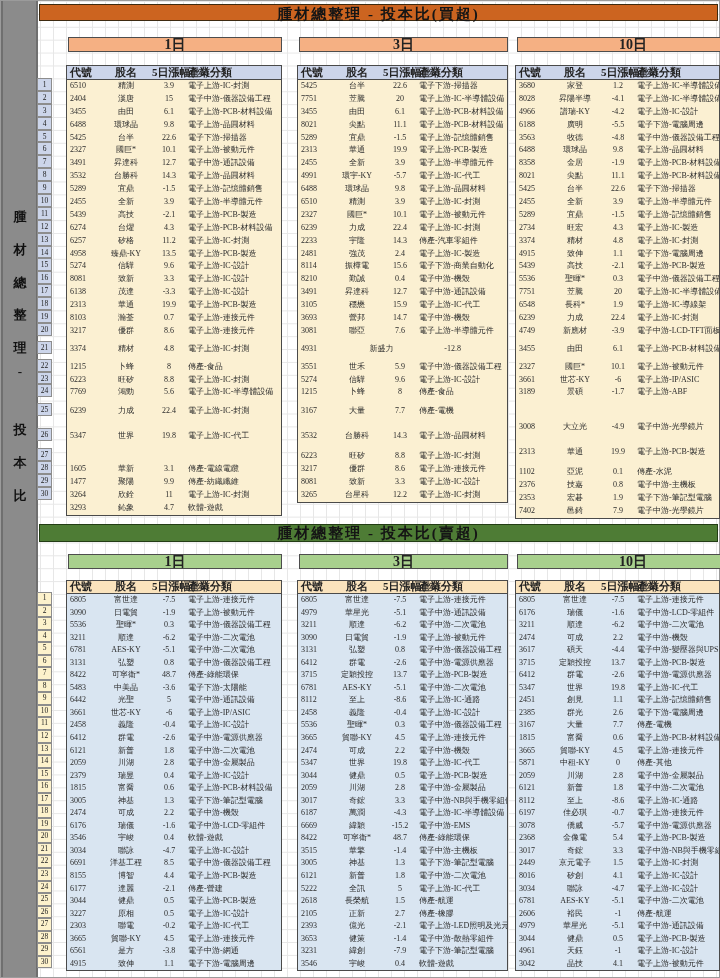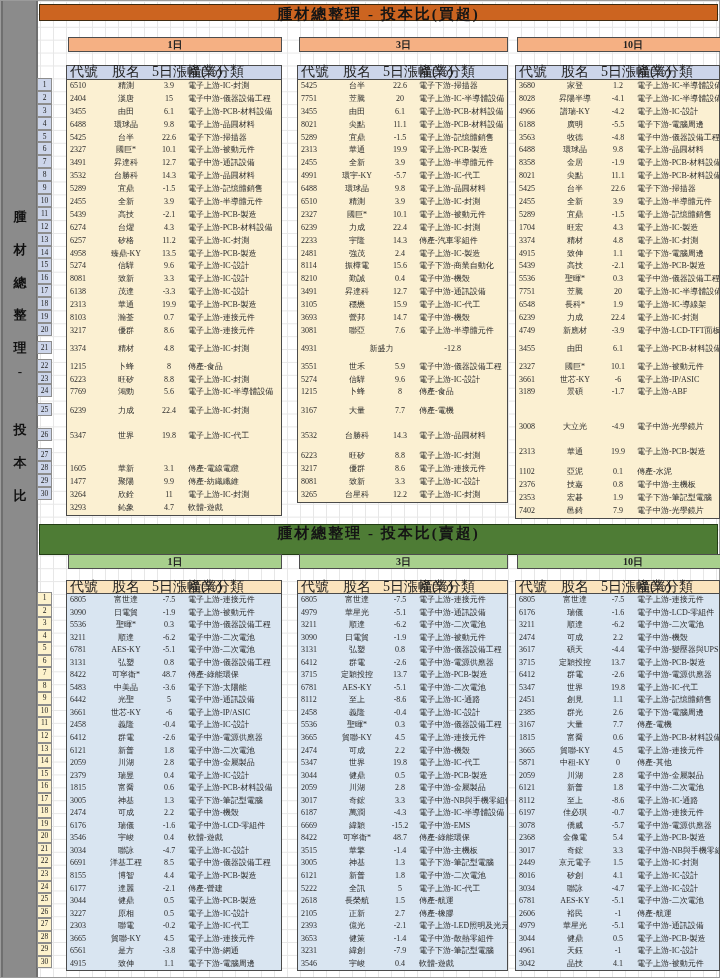--- a/index.html
+++ b/index.html
@@ -10,40 +10,40 @@
   
   .sidebar{position:absolute;left:0;top:0;width:33px;height:976px;background:var(--sidebar,#8b8b8b);
     border-right:2px solid #6f6f6f;border-left:2px solid #6f6f6f;}
   .vtext{position:absolute;top:198px;left:50%;transform:translateX(-50%);
     writing-mode:vertical-rl;text-orientation:upright;font-size:13px;font-weight:bold;
     letter-spacing:33px;color:#111;white-space:nowrap;}
   
   .stitle{position:absolute;left:38px;width:679px;text-align:center;font-weight:bold;
     font-size:15px;color:#151515;border:1px solid #3d2a10;letter-spacing:2px;box-sizing:border-box;}
   .stitle.buy{top:3px;height:17px;line-height:19px;background:var(--buy-header,#cc6420);}
-  .stitle.sell{top:523px;height:31px;line-height:17px;background:var(--sell-header,#4e7c35);border-color:#233d15;}
+  .stitle.sell{top:523px;height:18px;line-height:17px;background:var(--sell-header,#4e7c35);border-color:#233d15;}
   
   .pbar{position:absolute;height:15px;line-height:14px;text-align:center;font-weight:bold;
-    font-size:10px;color:#222;border:1px solid #4d4d4d;box-sizing:border-box;}
+    font-size:14px;color:#222;border:1px solid #4d4d4d;box-sizing:border-box;}
   .buy-p{top:36px;background:var(--buy-period,#f5b083);}
   .sell-p{top:553px;background:var(--sell-period,#a8d08d);}
   .p1{left:67px;width:214px;}
   .p2{left:298px;width:209px;}
   .p3{left:516px;width:232px;}
   
   .tbl{position:absolute;border:1px solid #4a4a4a;box-sizing:border-box;}
   .tbl.buy{top:64px;background:var(--buy-body,#fbf0d2);}
   .tbl.sell{top:579px;background:var(--sell-body,#d9e5f1);}
   .t1{left:65px;width:216px;}
   .t2{left:296px;width:211px;}
   .t3{left:514px;width:205px;}
   .thead{display:flex;border-bottom:1px solid #4a4a4a;}
   .buy .thead{height:13px;line-height:12px;background:var(--buy-colhead,#ccd5ea);}
   .sell .thead{height:12px;line-height:11px;background:var(--sell-colhead,#fae3bd);}
-  .hc{font-size:14px;color:#222;white-space:nowrap;overflow:visible;}
+  .hc{font-size:11px;color:#222;white-space:nowrap;overflow:visible;font-weight:bold;}
   .trow{display:flex;}
   .buy .trow{height:12.9px;line-height:12.9px;}
   .sell .trow{height:12.55px;line-height:12.55px;}
   .tc{font-size:8px;color:#2b2b2b;white-space:nowrap;overflow:hidden;}
   .c0{width:33px;padding-left:3px;box-sizing:border-box;}
   .c1{width:52px;text-align:center;}
   .c2{width:34px;text-align:center;}
   .c3{flex:1;padding-left:2px;}
   
   .rncol{position:absolute;left:36px;width:15px;}
@@ -541,21 +541,21 @@
         <div class="tc c2">3.9</div>
         <div class="tc c3">電子上游-半導體元件</div>
       </div>
       <div class="trow">
         <div class="tc c0">5289</div>
         <div class="tc c1">宜鼎</div>
         <div class="tc c2">-1.5</div>
         <div class="tc c3">電子上游-記憶體銷售</div>
       </div>
       <div class="trow">
-        <div class="tc c0">1704</div>
+        <div class="tc c0">2734</div>
         <div class="tc c1">旺宏</div>
         <div class="tc c2">4.3</div>
         <div class="tc c3">電子上游-IC-製造</div>
       </div>
       <div class="trow">
         <div class="tc c0">3374</div>
         <div class="tc c1">精材</div>
         <div class="tc c2">4.8</div>
         <div class="tc c3">電子上游-IC-封測</div>
       </div>

